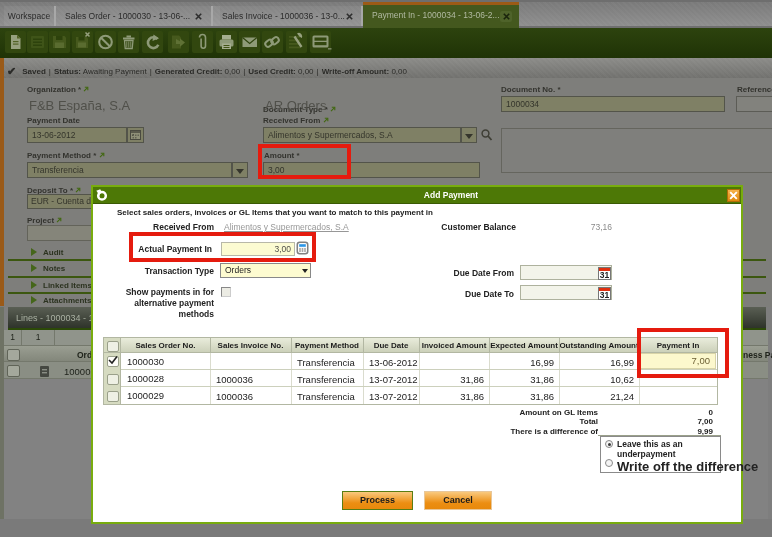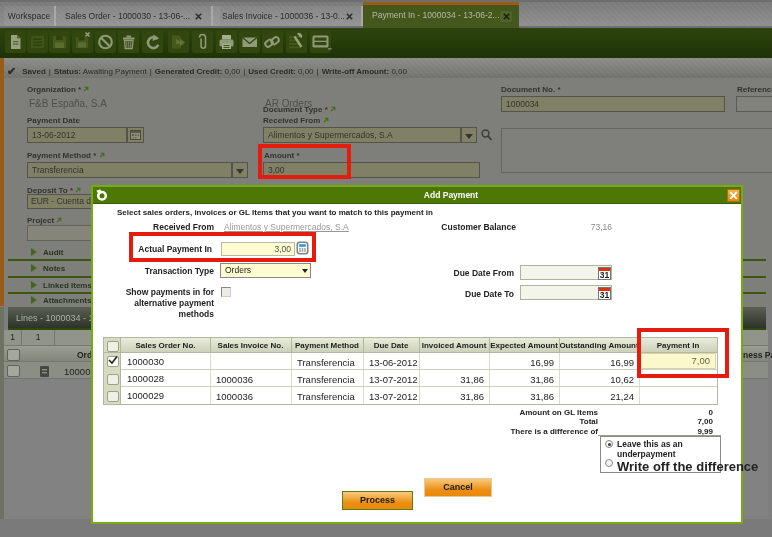--- a/index.html
+++ b/index.html
@@ -1,20 +1,20 @@
 <!DOCTYPE html>
 <html><head>
 <meta charset="utf-8">
 <style>
   html,body{margin:0;padding:0;}
   body{width:772px;height:537px;overflow:hidden;position:relative;
        font-family:"Liberation Sans",sans-serif;background:#7e7e7e;}
   .abs{position:absolute;}
   .lbl{font-weight:bold;font-size:8px;color:#33332e;white-space:nowrap;}
-  .val{font-size:10px;color:#50504a;white-space:nowrap;}
+  .val{font-size:13px;color:#50504a;white-space:nowrap;}
   .inp{background:#7f8065;border:1px solid #53544a;box-sizing:border-box;
        font-size:8.5px;color:#34342b;white-space:nowrap;overflow:hidden;}
   .secline{background:#3c5710;height:2px;}
   .sectri{width:0;height:0;border-left:6px solid #45661a;border-top:4px solid transparent;border-bottom:4px solid transparent;}
   .seclbl{font-weight:bold;font-size:8px;color:#2c3320;}
   .mlbl{font-size:8.5px;font-weight:bold;color:#222;text-align:right;white-space:nowrap;}
   .thl{font-size:8px;font-weight:bold;color:#1c1c1c;text-align:center;white-space:nowrap;overflow:hidden;}
   .csep{top:338px;width:1px;height:14px;background:#b2b7a2;}
   .bsep{top:353px;width:1px;height:51px;background:#dadcce;}
   .tdl{font-size:9.5px;color:#222;white-space:nowrap;}
@@ -393,17 +393,17 @@
 
 <div class="abs" style="left:600px;top:436px;width:121px;height:37px;background:#fff;border:1px solid #8a8a8a;box-sizing:border-box;"></div>
 <div class="abs" style="left:605px;top:440px;width:8px;height:8px;border:1px solid #8a8a8a;border-radius:50%;background:#f4f4f4;box-sizing:border-box;">
   <div style="margin:1.5px;width:3px;height:3px;border-radius:50%;background:#3a3a3a;"></div>
 </div>
 <div class="abs" style="left:617px;top:440px;font-size:8.5px;font-weight:bold;color:#222;line-height:9.5px;">Leave this as an<br>underpayment</div>
 <div class="abs" style="left:605px;top:459px;width:8px;height:8px;border:1px solid #8a8a8a;border-radius:50%;background:#f4f4f4;box-sizing:border-box;"></div>
 <div class="abs" style="left:617px;top:459px;font-size:13px;font-weight:bold;color:#222;">Write off the difference</div>
 
 <div class="abs" style="left:342px;top:491px;width:71px;height:19px;background:linear-gradient(#f9c97e,#ec8e12 65%,#e8890c);border:1px solid #5a7d12;box-sizing:border-box;text-align:center;font-size:9px;font-weight:bold;color:#1a1a1a;line-height:17px;">Process</div>
-<div class="abs" style="left:424px;top:478px;width:68px;height:19px;background:linear-gradient(#f9c97e,#ec8e12 65%,#e8890c);border:1px solid #e8c79a;box-sizing:border-box;text-align:center;font-size:9px;font-weight:bold;color:#1a1a1a;line-height:17px;">Cancel</div>
+<div class="abs" style="left:424px;top:491px;width:68px;height:19px;background:linear-gradient(#f9c97e,#ec8e12 65%,#e8890c);border:1px solid #e8c79a;box-sizing:border-box;text-align:center;font-size:9px;font-weight:bold;color:#1a1a1a;line-height:17px;">Cancel</div>
 
 <div class="abs" style="left:258px;top:144px;width:93px;height:35px;border:4px solid #e51b0e;box-sizing:border-box;"></div>
 <div class="abs" style="left:129px;top:232px;width:187px;height:30px;border:4px solid #e51b0e;box-sizing:border-box;"></div>
 <div class="abs" style="left:637px;top:328px;width:92px;height:50px;border:4px solid #e51b0e;box-sizing:border-box;"></div>
 
 </body></html>

